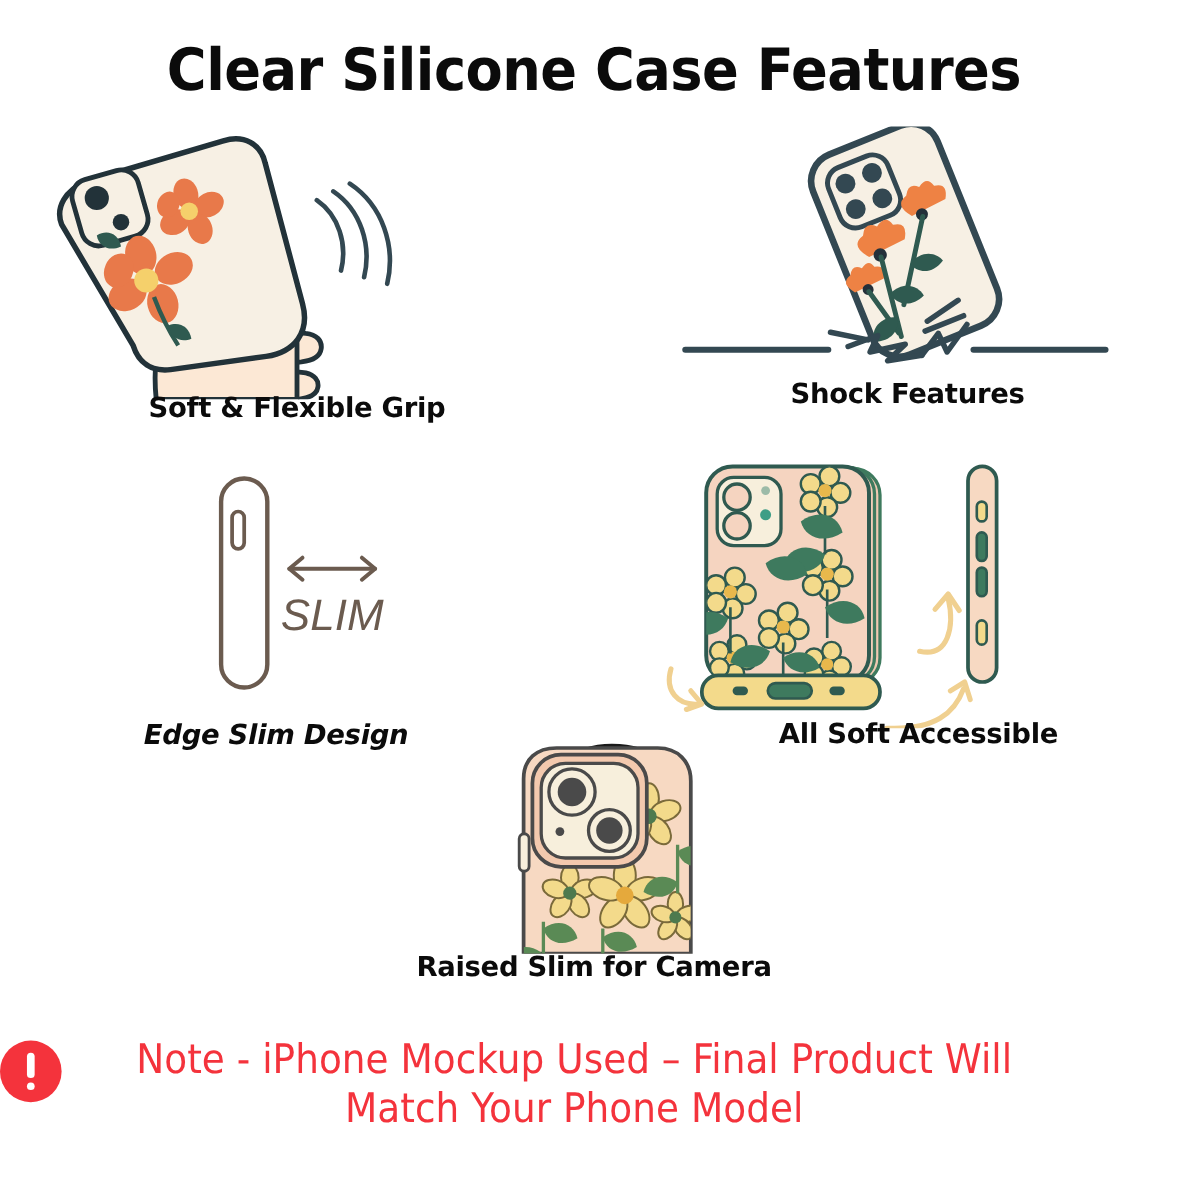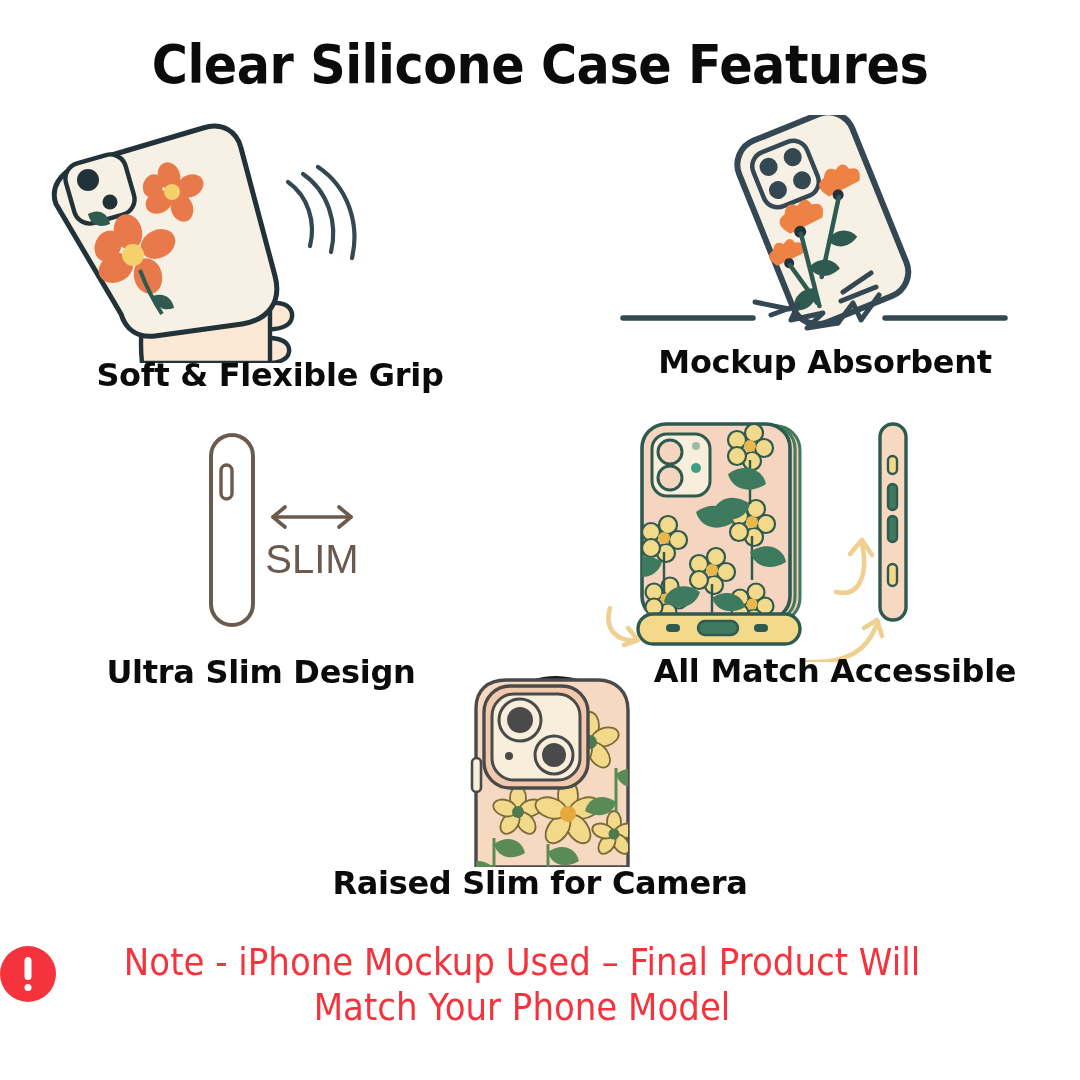--- a/index.html
+++ b/index.html
@@ -24,34 +24,34 @@
     transform:scaleX(0.93);
   }
 
   
   .feature{position:absolute;}
   .feature .art{position:absolute;left:0;top:0;}
   .flabel{
     position:absolute;
     width:100%;
     text-align:center;
-    font-size:32px;
+    font-size:25px;
     font-weight:700;
     color:#0b0b0b;
     font-family:"DejaVu Sans", sans-serif;
     letter-spacing:-0.3px;
     white-space:nowrap;
   }
 
   
   #f-grip   {left:20px;  top:118px; width:500px; height:290px;}
   #f-grip   .flabel{top:238px;}
   #f-shock  {left:585px; top:115px; width:480px; height:290px;}
   #f-shock  .flabel{top:228px;}
-  #f-slim   {left:21px;  top:425px; width:480px; height:280px;}
+  #f-slim   {left:11px;  top:425px; width:480px; height:280px;font-style:italic;}
   #f-slim   .flabel{top:228px;}
   #f-ports  {left:600px; top:412px; width:470px; height:290px;}
   #f-ports  .flabel{top:240px;}
   #f-camera {left:280px; top:662px; width:520px; height:262px;}
   #f-camera .flabel{top:202px;}
 
   
   .note{
     position:absolute;left:0;top:940px;width:1080px;
     display:flex;align-items:flex-start;justify-content:flex-start;
@@ -192,36 +192,36 @@
         <path d="M253 208 L268 188 L276 205 L294 180"></path>
         <path d="M256 186 L291 172"></path>
         <path d="M258 177 L286 158"></path>
         <path d="M170 187 L204 194"></path>
       </g>
       <g stroke="#334852" stroke-width="5.5" stroke-linecap="round">
         <line x1="38" y1="203" x2="168" y2="203"></line>
         <line x1="300" y1="203" x2="420" y2="203"></line>
       </g>
     </svg>
-    <div class="flabel">Mockup Absorbent</div>
+    <div class="flabel">Shock Features</div>
   </div>
 
   <div class="feature" id="f-slim">
     <svg class="art" width="480" height="215" viewBox="0 0 480 215">
       <rect x="190" y="10" width="42" height="190" rx="21" fill="#ffffff" stroke="#6B5B4F" stroke-width="4"></rect>
       <rect x="200" y="40" width="11" height="34" rx="5.5" fill="#ffffff" stroke="#6B5B4F" stroke-width="3.4"></rect>
 
       <g stroke="#6B5B4F" stroke-width="3.6" fill="none" stroke-linecap="round" stroke-linejoin="round">
         <line x1="252" y1="92" x2="330" y2="92"></line>
         <polyline points="264,82 252,92 264,102"></polyline>
         <polyline points="318,82 330,92 318,102"></polyline>
       </g>
       <text x="291" y="148" text-anchor="middle" font-family="Liberation Sans, sans-serif" font-size="40" fill="#6B5B4F">SLIM</text>
     </svg>
-    <div class="flabel">Ultra Slim Design</div>
+    <div class="flabel">Edge Slim Design</div>
   </div>
 
   <div class="feature" id="f-ports">
     <svg class="art" width="470" height="250" viewBox="0 0 470 250">
       <defs>
         <clipPath id="backClip">
           <rect x="42" y="12" width="148" height="196" rx="24"></rect>
         </clipPath>
       </defs>
 
@@ -326,21 +326,21 @@
 
       <g fill="none" stroke="#F0D090" stroke-width="4.6" stroke-linecap="round" stroke-linejoin="round">
         <path d="M10 196 C4 216 16 230 36 228"></path>
         <polyline points="28,216 38,228 24,233"></polyline>
         <path d="M236 180 C262 186 268 158 262 132"></path>
         <polyline points="250,142 262,128 272,143"></polyline>
         <path d="M206 250 C250 252 268 236 276 214"></path>
         <polyline points="264,216 277,208 282,224"></polyline>
       </g>
     </svg>
-    <div class="flabel">All Match Accessible</div>
+    <div class="flabel">All Soft Accessible</div>
   </div>
 
   <div class="feature" id="f-camera">
     <svg class="art" width="520" height="205" viewBox="0 0 520 205">
       <defs>
         <clipPath id="camClip">
           <path d="M196 46 C196 28 208 18 226 18 L318 18 C336 18 348 30 348 48 L348 205 L196 205 Z"></path>
         </clipPath>
       </defs>
 

